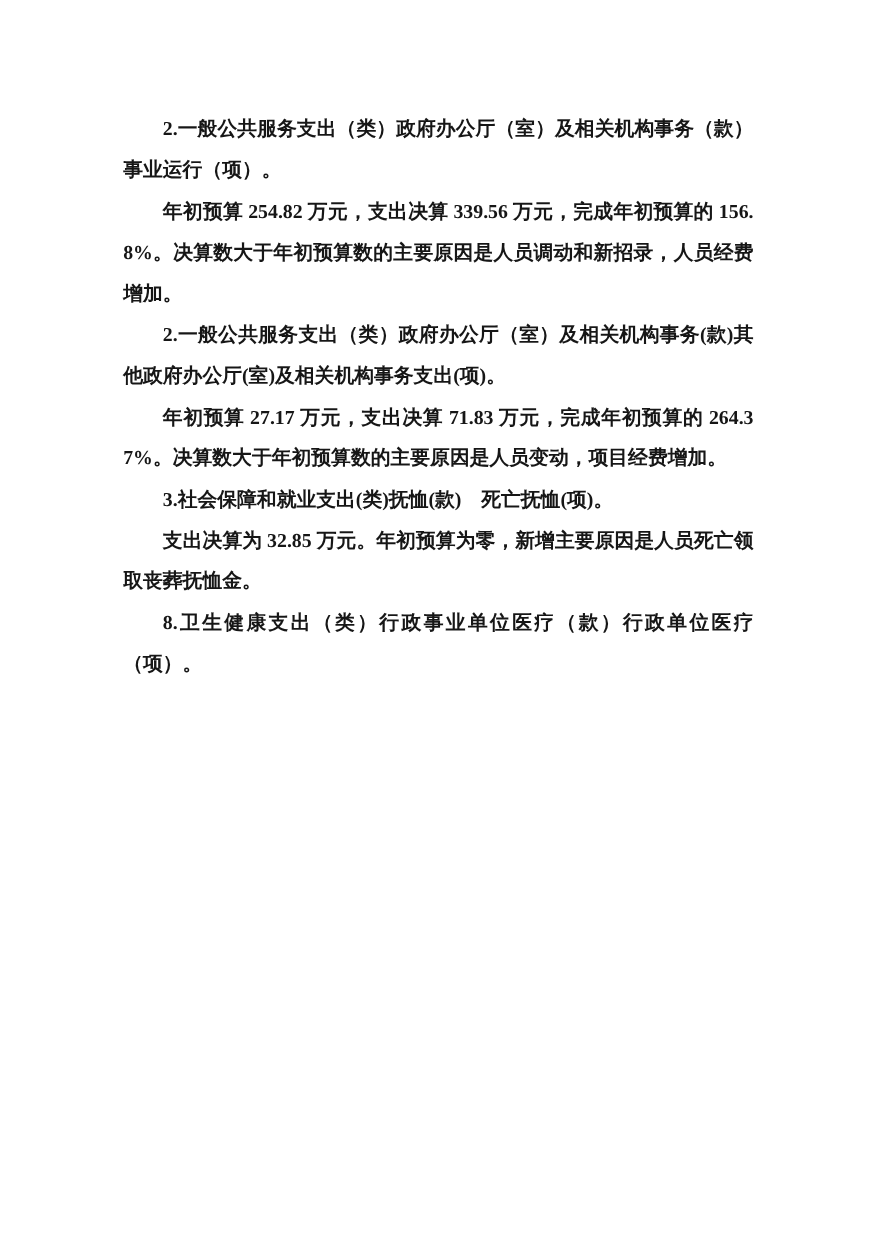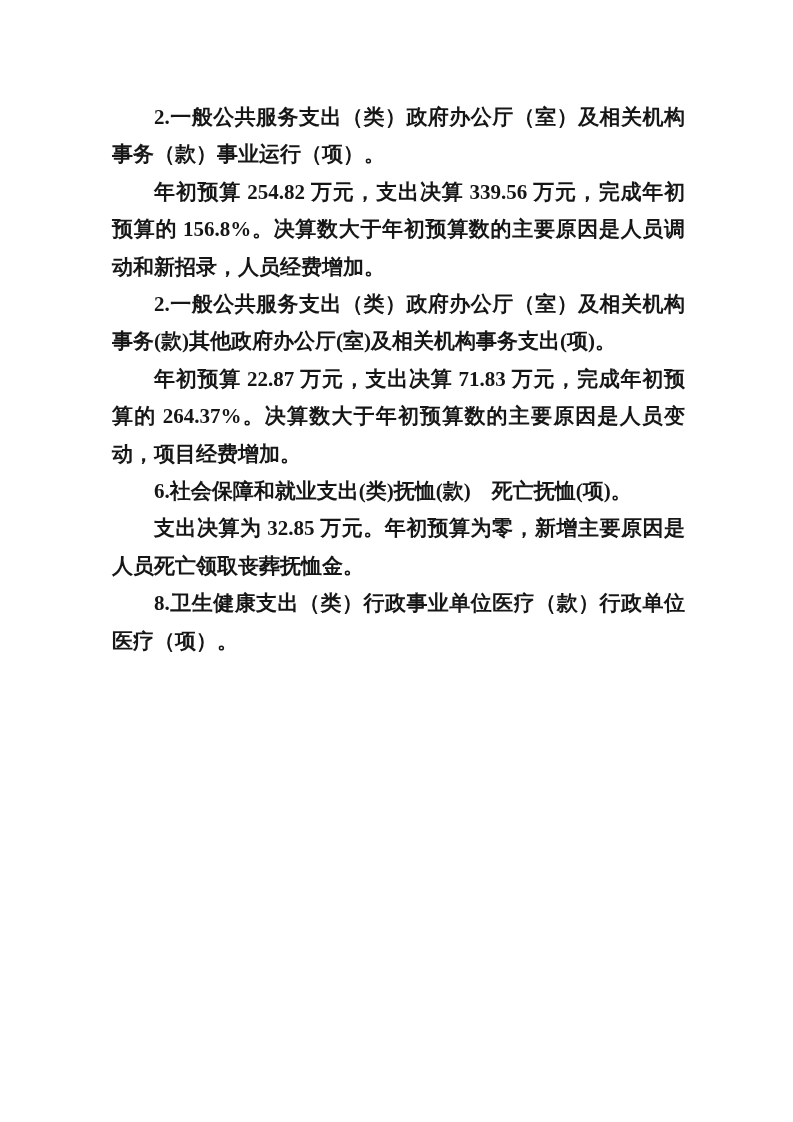--- a/index.html
+++ b/index.html
@@ -13,21 +13,21 @@
     height: 1122px;
     box-sizing: border-box;
     background: #ffffff;
     padding: 99px 108px 0 112px;
     font-family: "Liberation Serif", "DejaVu Serif", serif;
     color: #161616;
     overflow: hidden;
   }
   .content {
     width: 573px;
-    font-size: 21px;
+    font-size: 18px;
     line-height: 37.4px;
     text-align: justify;
   }
   p {
     margin: 0;
     text-indent: 2em;
     word-break: break-all;
   }
   p.heading {
     font-weight: bold;
@@ -42,28 +42,28 @@
 <div class="page">
   <div class="content">
 
     <section>
       <p class="heading">2.一般公共服务支出（类）政府办公厅（室）及相关机构事务（款）事业运行（项）。</p>
       <p class="body-para">年初预算 254.82 万元，支出决算 339.56 万元，完成年初预算的 156.8%。决算数大于年初预算数的主要原因是人员调动和新招录，人员经费增加。</p>
     </section>
 
     <section>
       <p class="heading">2.一般公共服务支出（类）政府办公厅（室）及相关机构事务(款)其他政府办公厅(室)及相关机构事务支出(项)。</p>
-      <p class="body-para">年初预算 22.87 万元，支出决算 71.83 万元，完成年初预算的 264.37%。决算数大于年初预算数的主要原因是人员变动，项目经费增加。</p>
+      <p class="body-para">年初预算 27.17 万元，支出决算 71.83 万元，完成年初预算的 264.37%。决算数大于年初预算数的主要原因是人员变动，项目经费增加。</p>
     </section>
 
     <section>
     </section>
 
     <section>
-      <p class="heading">6.社会保障和就业支出(类)抚恤(款)　死亡抚恤(项)。</p>
+      <p class="heading">3.社会保障和就业支出(类)抚恤(款)　死亡抚恤(项)。</p>
       <p class="body-para">支出决算为 32.85 万元。年初预算为零，新增主要原因是人员死亡领取丧葬抚恤金。</p>
     </section>
 
     <section>
       <p class="heading">8.卫生健康支出（类）行政事业单位医疗（款）行政单位医疗（项）。</p>
     </section>
 
   </div>
 </div>
 

